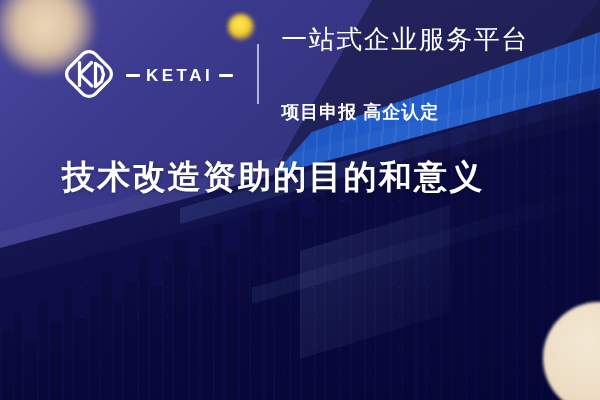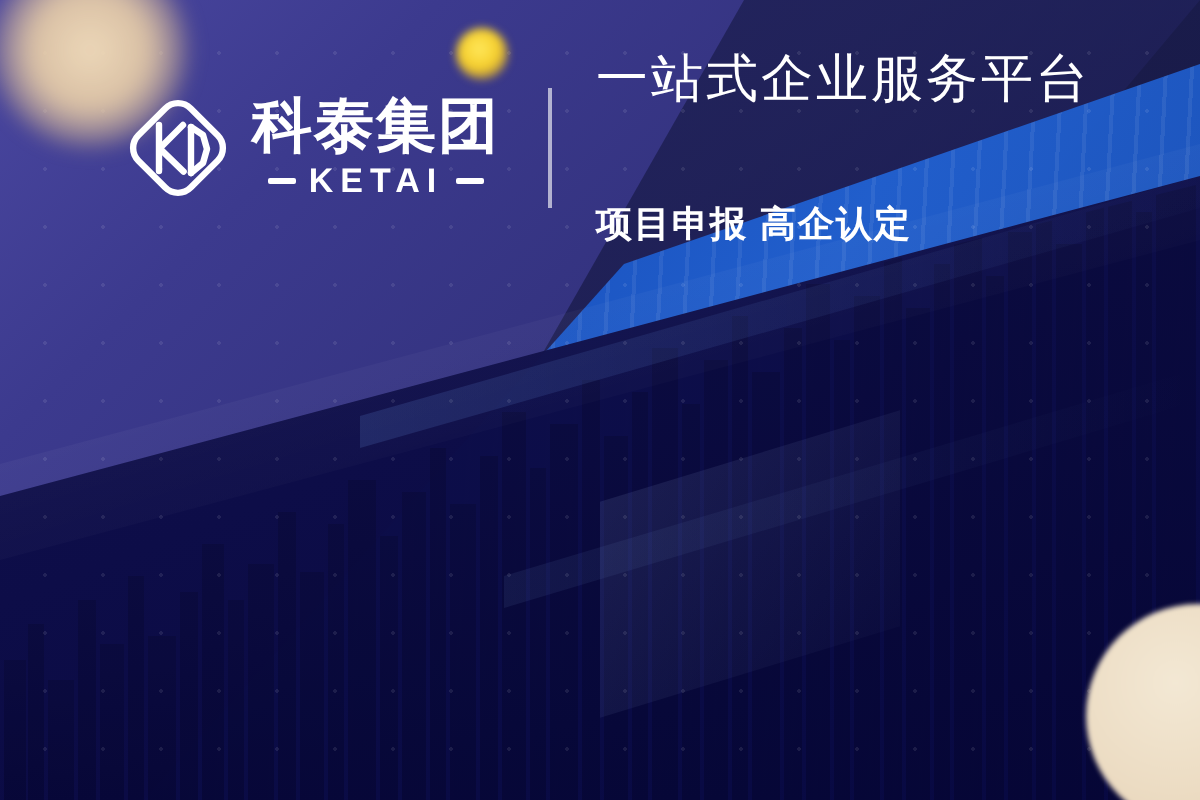--- a/index.html
+++ b/index.html
@@ -316,30 +316,30 @@
         <g fill="none" stroke="#ffffff" stroke-width="3.2" stroke-linecap="round" stroke-linejoin="round">
           <path d="M17.5 15.5 L17.5 38.5"></path>
           <path d="M29.5 15.5 L17.8 27.2 L29.8 38.8"></path>
           <path d="M33.5 16.5 L33.5 39.5"></path>
           <path d="M33.5 16.5 L39.5 20.5 L41.5 27.5 L39.5 34.5 L33.5 39.5"></path>
         </g>
       </svg>
     </div>
 
     <div class="wordmark">
-      <div class="wordmark-cn">科泰集团</div>
       <div class="wordmark-en-row">
         <span class="wm-dash"></span>
         <span class="wordmark-en">KETAI</span>
         <span class="wm-dash"></span>
       </div>
     </div>
 
     <div class="divider"></div>
 
     <div class="tagline">
       <div class="tagline-main">一站式企业服务平台</div>
       <div class="tagline-sub">项目申报 高企认定</div>
     </div>
   </div>
 
+  <div class="main-title">技术改造资助的目的和意义</div>
 
 </div>
 
 </body></html>

